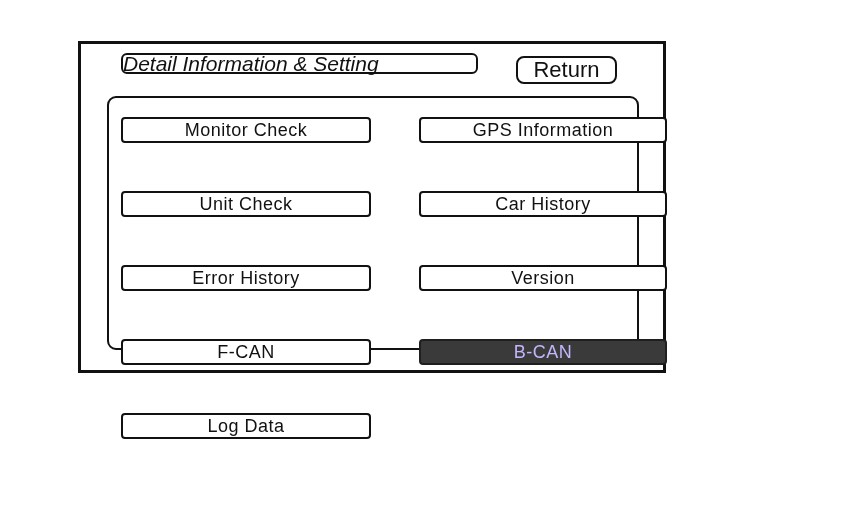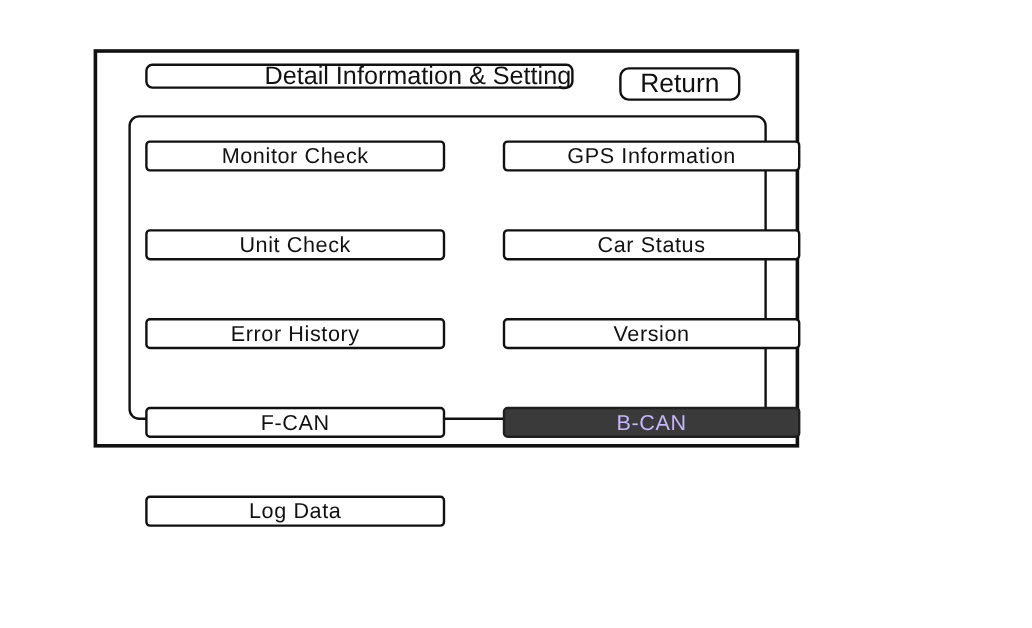--- a/index.html
+++ b/index.html
@@ -30,24 +30,25 @@
     position: absolute;
     left: 40px;
     top: 9px;
     width: 357px;
     height: 21px;
     border: 2px solid #111111;
     border-radius: 6px;
     box-sizing: border-box;
     display: flex;
     align-items: center;
-    justify-content: flex-end;
+    justify-content: flex-start;
     font-size: 21px;
     white-space: nowrap;
     background: #ffffff;
+    font-style: italic;
   }
   .return-btn {
     position: absolute;
     left: 435px;
     top: 12px;
     width: 101px;
     height: 28px;
     border: 2px solid #111111;
     border-radius: 8px;
     box-sizing: border-box;
@@ -109,21 +110,21 @@
       <span>Detail Information &amp; Setting</span>
     </div>
 
     <div class="return-btn">Return</div>
 
     <div class="panel">
       <div class="menu-grid">
         <div class="menu-button">Monitor Check</div>
         <div class="menu-button">GPS Information</div>
         <div class="menu-button">Unit Check</div>
-        <div class="menu-button">Car Status</div>
+        <div class="menu-button">Car History</div>
         <div class="menu-button">Error History</div>
         <div class="menu-button">Version</div>
         <div class="menu-button">F-CAN</div>
         <div class="menu-button selected">B-CAN</div>
         <div class="menu-button">Log Data</div>
       </div>
     </div>
 
   </div>
 </div>

